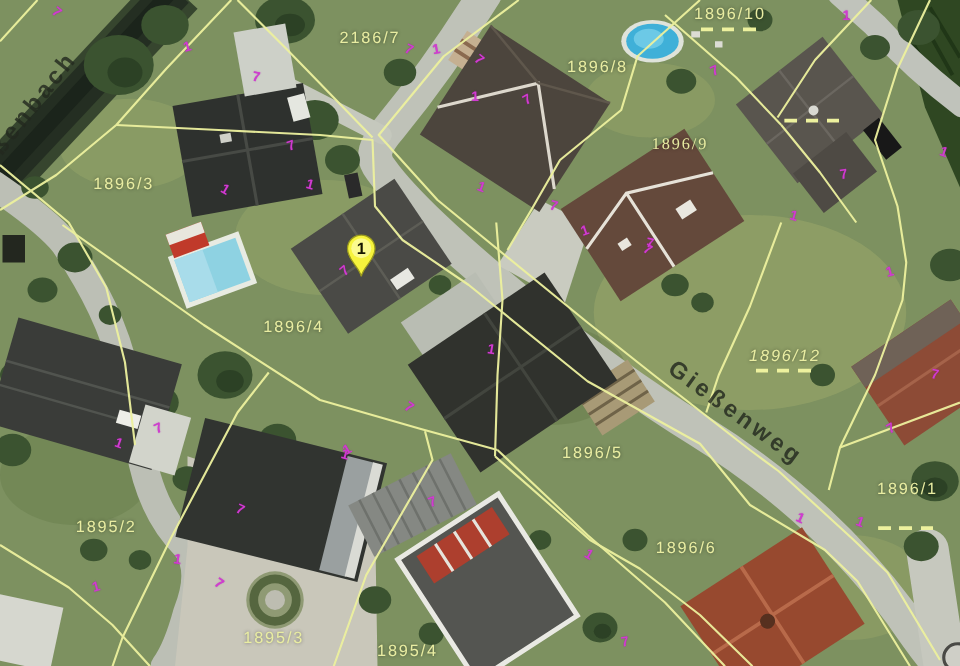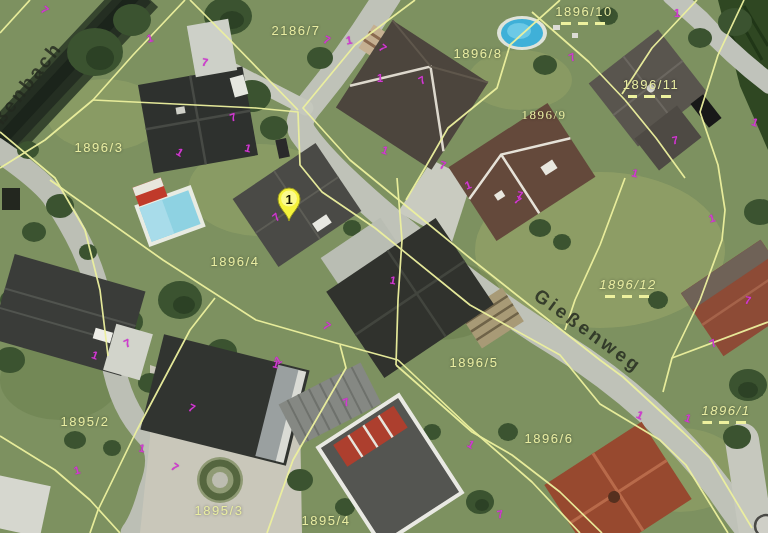--- a/index.html
+++ b/index.html
@@ -255,30 +255,29 @@
     <polyline points="396,365 472,432 512,455 560,492 602,533"></polyline>
     <polyline points="397,178 402,240 398,300 396,365"></polyline>
   </g>
 </svg>
 
 <div id="overlay">
       <div class="plabel" style="left: 296px; top: 30px;">2186/7</div>
       <div class="plabel" style="left: 478px; top: 53px;">1896/8</div>
       <div class="plabel" style="left: 584px; top: 11px;">1896/10</div>
       <div class="pdash" style="left: 584px; top: 22px;"></div>
-      <div class="plabel" style="left: 651px; top: 84px;">1896/11</div>
       <div class="pdash" style="left: 651px; top: 95px;"></div>
       <div class="plabel" style="left: 544px; top: 115px; font-family: Liberation Serif, serif;">1896/9</div>
       <div class="plabel" style="left: 99px; top: 147px;">1896/3</div>
       <div class="plabel" style="left: 235px; top: 261px;">1896/4</div>
       <div class="plabel" style="left: 628px; top: 284px; font-style: italic;">1896/12</div>
       <div class="pdash" style="left: 628px; top: 295px;"></div>
       <div class="plabel" style="left: 474px; top: 362px;">1896/5</div>
       <div class="plabel" style="left: 549px; top: 438px;">1896/6</div>
-      <div class="plabel" style="left: 726px; top: 410px; font-style: italic;">1896/1</div>
+      <div class="plabel" style="left: 726px; top: 391px;">1896/1</div>
       <div class="pdash" style="left: 726px; top: 421px;"></div>
       <div class="plabel" style="left: 48px; top: 421px; margin-left: 37px;">1895/2</div>
       <div class="plabel" style="left: 219px; top: 510px;">1895/3</div>
       <div class="plabel" style="left: 302px; top: 520px; margin-left: 24px;">1895/4</div>
       <div class="slabel" style="left: 28px; top: 83px; transform: translate(-50%, -50%) rotate(-52deg);">ßenbach</div>
       <div class="slabel" style="left: 588px; top: 331px; transform: translate(-50%, -50%) rotate(36deg);">Gießenweg</div>
       <div class="pmark" style="left: 45px; top: 10px; transform: translate(-50%, -50%) rotate(40deg);">7</div>
       <div class="pmark" style="left: 150px; top: 38px; transform: translate(-50%, -50%) rotate(-15deg);">1</div>
       <div class="pmark" style="left: 205px; top: 62px; transform: translate(-50%, -50%) rotate(10deg);">7</div>
       <div class="pmark" style="left: 180px; top: 152px; transform: translate(-50%, -50%) rotate(30deg);">1</div>

